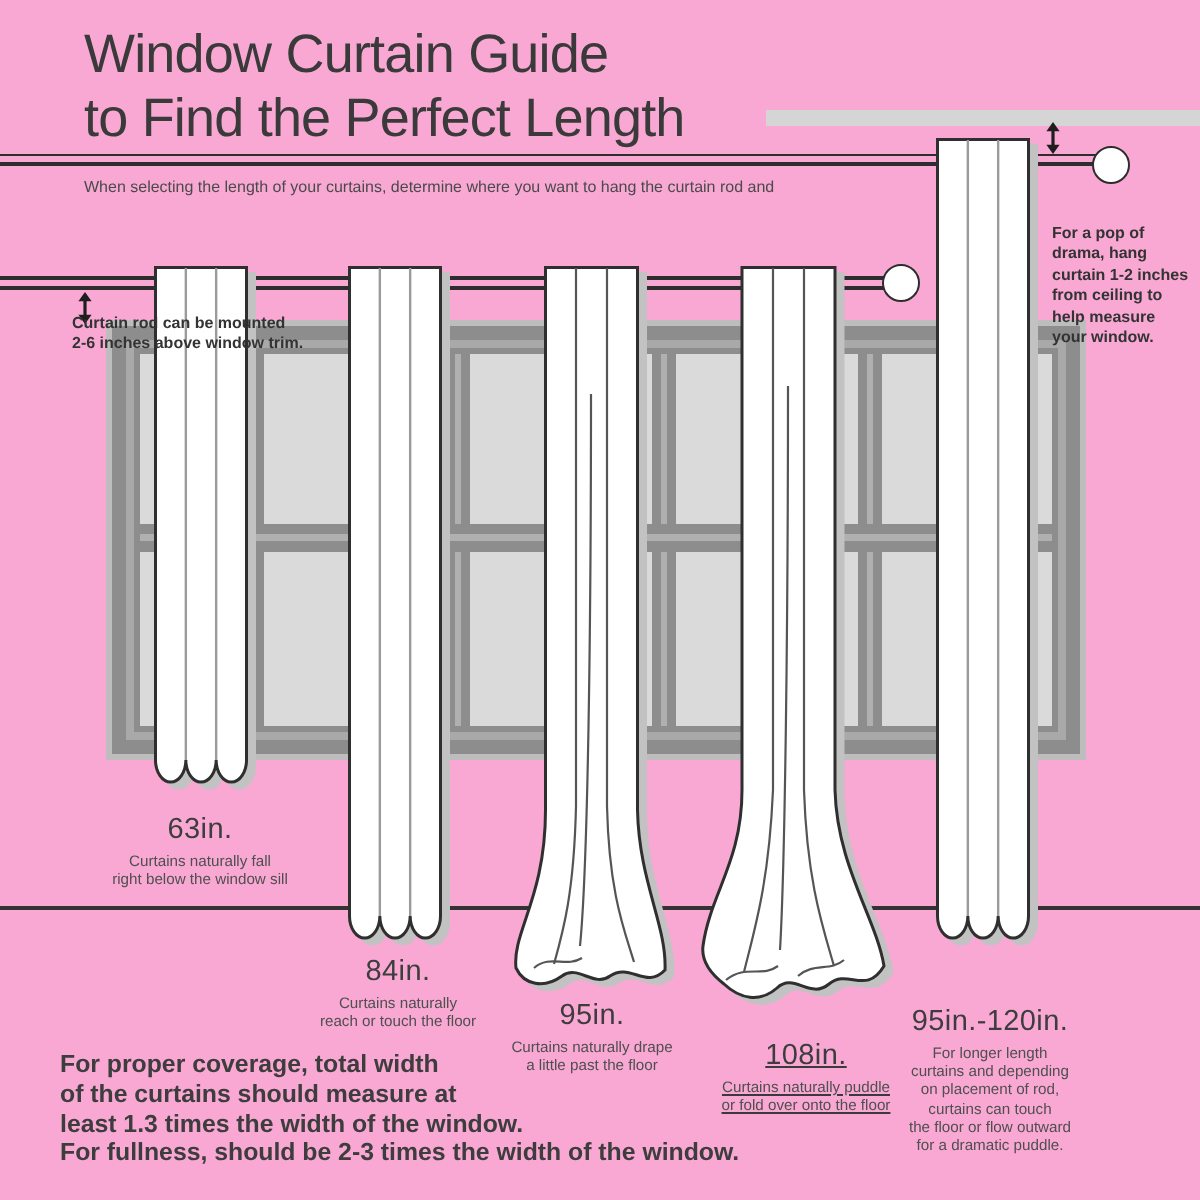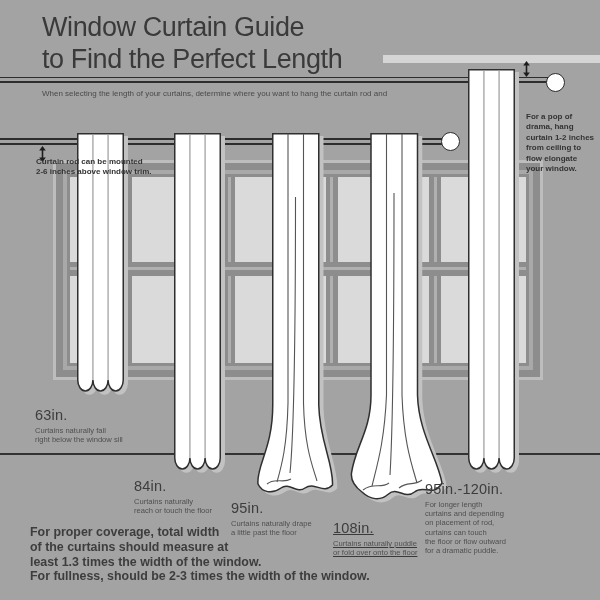--- a/index.html
+++ b/index.html
@@ -1,32 +1,32 @@
 <!DOCTYPE html>
 <html><head>
 <meta charset="utf-8">
 <style>
   html,body{margin:0;padding:0;background:#fff;}
   #canvas{
-    position:relative;width:600px;height:600px;background:#a3a3a3;overflow:hidden;
+    position:relative;width:600px;height:600px;background:#f9a8d4;overflow:hidden;
     font-family:"Liberation Sans", sans-serif;color:#3a3a3a;
   }
   .abs{position:absolute;}
   
   .title{left:42px;top:11px;font-size:27px;line-height:32px;font-weight:500;
          letter-spacing:-0.4px;color:#3a3a3a;white-space:nowrap;}
   .ceiling-bar{left:383px;top:55px;width:217px;height:8px;background:#d5d5d5;}
   
   .rod-line{height:1.6px;background:#2d2d2d;}
   .finial{box-sizing:border-box;width:19px;height:19px;border:1.7px solid #2d2d2d;
           border-radius:50%;background:#fff;}
   
   .small{font-size:8px;line-height:10px;color:#4a4a4a;white-space:nowrap;}
   .small-bold{font-size:8px;line-height:10px;font-weight:bold;color:#333;white-space:nowrap;}
-  .label-block{}
+  .label-block{text-align:center;}
   .label-num{font-size:14.5px;color:#3d3d3d;letter-spacing:0.2px;margin-bottom:3px;white-space:nowrap;}
   .label-desc{font-size:7.6px;line-height:9.2px;color:#4f4f4f;white-space:nowrap;}
   .footer{font-size:12.4px;line-height:14.8px;font-weight:bold;color:#3d3d3d;white-space:nowrap;}
   
   .window{left:53px;top:160px;width:490px;height:220px;background:#8d8d8d;
           border:3px solid #bdbdbd;box-sizing:border-box;}
   .win-trim{position:absolute;inset:7px;background:#a9a9a9;}
   .win-trim2{position:absolute;inset:4px;background:#8d8d8d;}
   .win-panes{position:absolute;inset:3px;background:#dadada;}
   .mullion{position:absolute;top:0;bottom:0;width:12px;
@@ -136,21 +136,21 @@
   <div class="abs small-bold" style="left:36px;top:113px;margin-top:44px;">
     <div>Curtain rod can be mounted</div>
     <div>2-6 inches above window trim.</div>
   </div>
 
   <div class="abs small-bold" style="left:526px;top:112px;line-height:10.4px;">
     <div>For a pop of</div>
     <div>drama, hang</div>
     <div>curtain 1-2 inches</div>
     <div>from ceiling to</div>
-    <div>flow elongate</div>
+    <div>help measure</div>
     <div>your window.</div>
   </div>
 
   <div class="abs label-block" style="left:35px;top:407px;width:130px;">
     <div class="label-num">63in.</div>
     <div class="label-desc">Curtains naturally fall</div>
     <div class="label-desc">right below the window sill</div>
   </div>
 
   <div class="abs label-block" style="left:134px;top:478px;width:130px;">
@@ -164,21 +164,21 @@
     <div class="label-desc">Curtains naturally drape</div>
     <div class="label-desc">a little past the floor</div>
   </div>
 
   <div class="abs label-block" style="left:333px;top:520px;width:140px;text-decoration:underline;">
     <div class="label-num">108in.</div>
     <div class="label-desc">Curtains naturally puddle</div>
     <div class="label-desc">or fold over onto the floor</div>
   </div>
 
-  <div class="abs label-block" style="left:425px;top:481px;width:140px;">
+  <div class="abs label-block" style="left:425px;top:503px;width:140px;">
     <div class="label-num">95in.-120in.</div>
     <div class="label-desc">For longer length</div>
     <div class="label-desc">curtains and depending</div>
     <div class="label-desc">on placement of rod,</div>
     <div class="label-desc">curtains can touch</div>
     <div class="label-desc">the floor or flow outward</div>
     <div class="label-desc">for a dramatic puddle.</div>
   </div>
 
   <div class="abs footer" style="left:30px;top:525px;">

